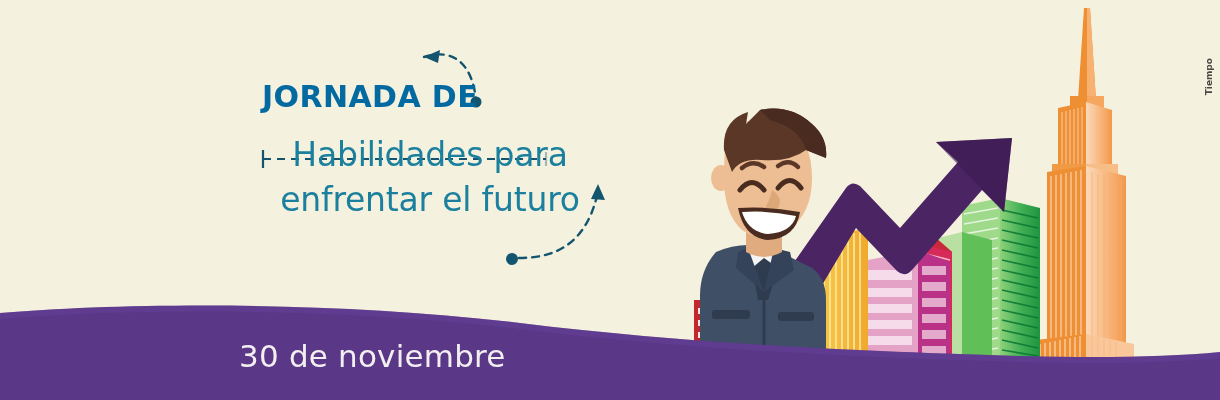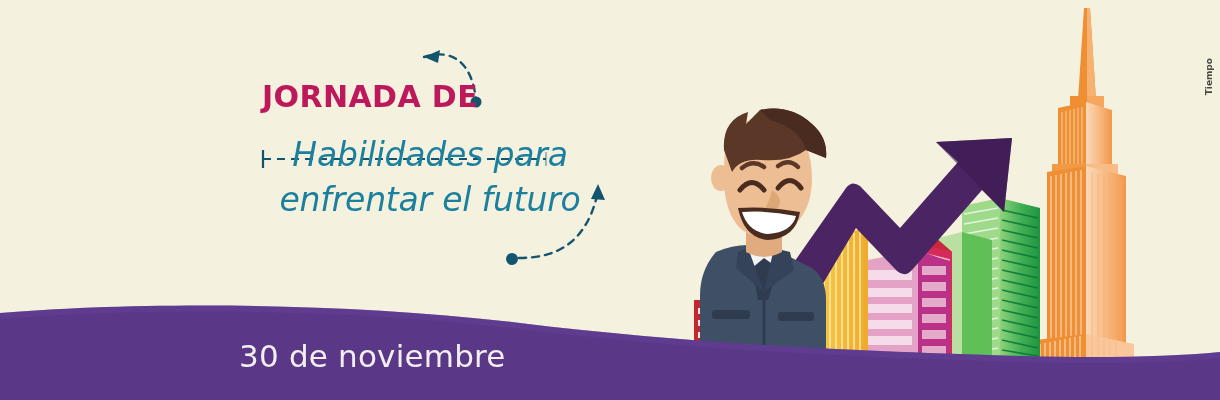--- a/index.html
+++ b/index.html
@@ -50,21 +50,21 @@
   
   #text-block {
     position: absolute;
     left: 262px;
     top: 78px;
     width: 470px;
   }
   .line-main {
     font-family: "DejaVu Sans", sans-serif;
     font-weight: bold;
-    color: #be185d;
+    color: #0369a1;
     font-size: 30px;
     letter-spacing: 0.4px;
     line-height: 38px;
     white-space: nowrap;
   }
   #line-main-2 {
     font-size: 29.5px;
     letter-spacing: -0.1px;
   }
   .line-sub {
@@ -73,21 +73,20 @@
     font-size: 33px;
     line-height: 45px;
     letter-spacing: -0.2px;
     white-space: nowrap;
     text-align: center;
     width: 320px;
   }
   #subtitle-wrap {
     margin-top: 16px;
     margin-left: 8px;
-    font-style: italic;
   }
   
   #date-text {
     position: absolute;
     left: 224px;
     top: 338px;
     font-family: "DejaVu Sans", sans-serif;
     font-size: 31px;
     color: #f3eff0;
     letter-spacing: 0.2px;

